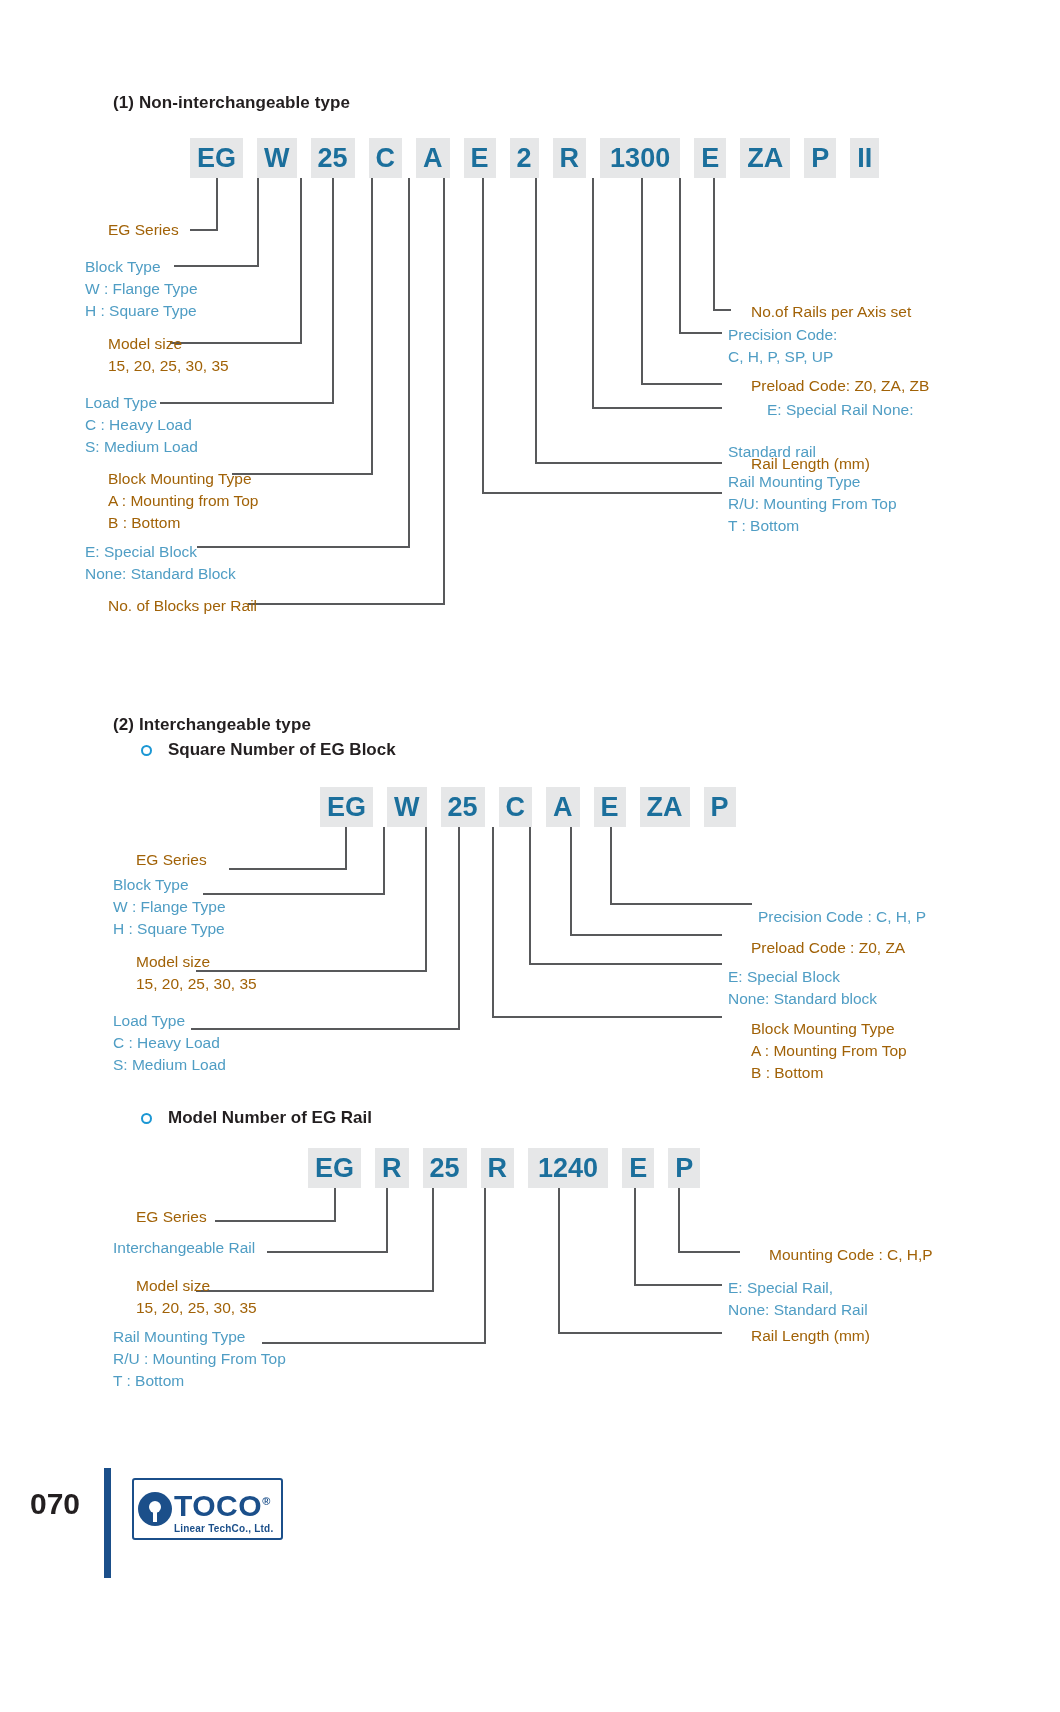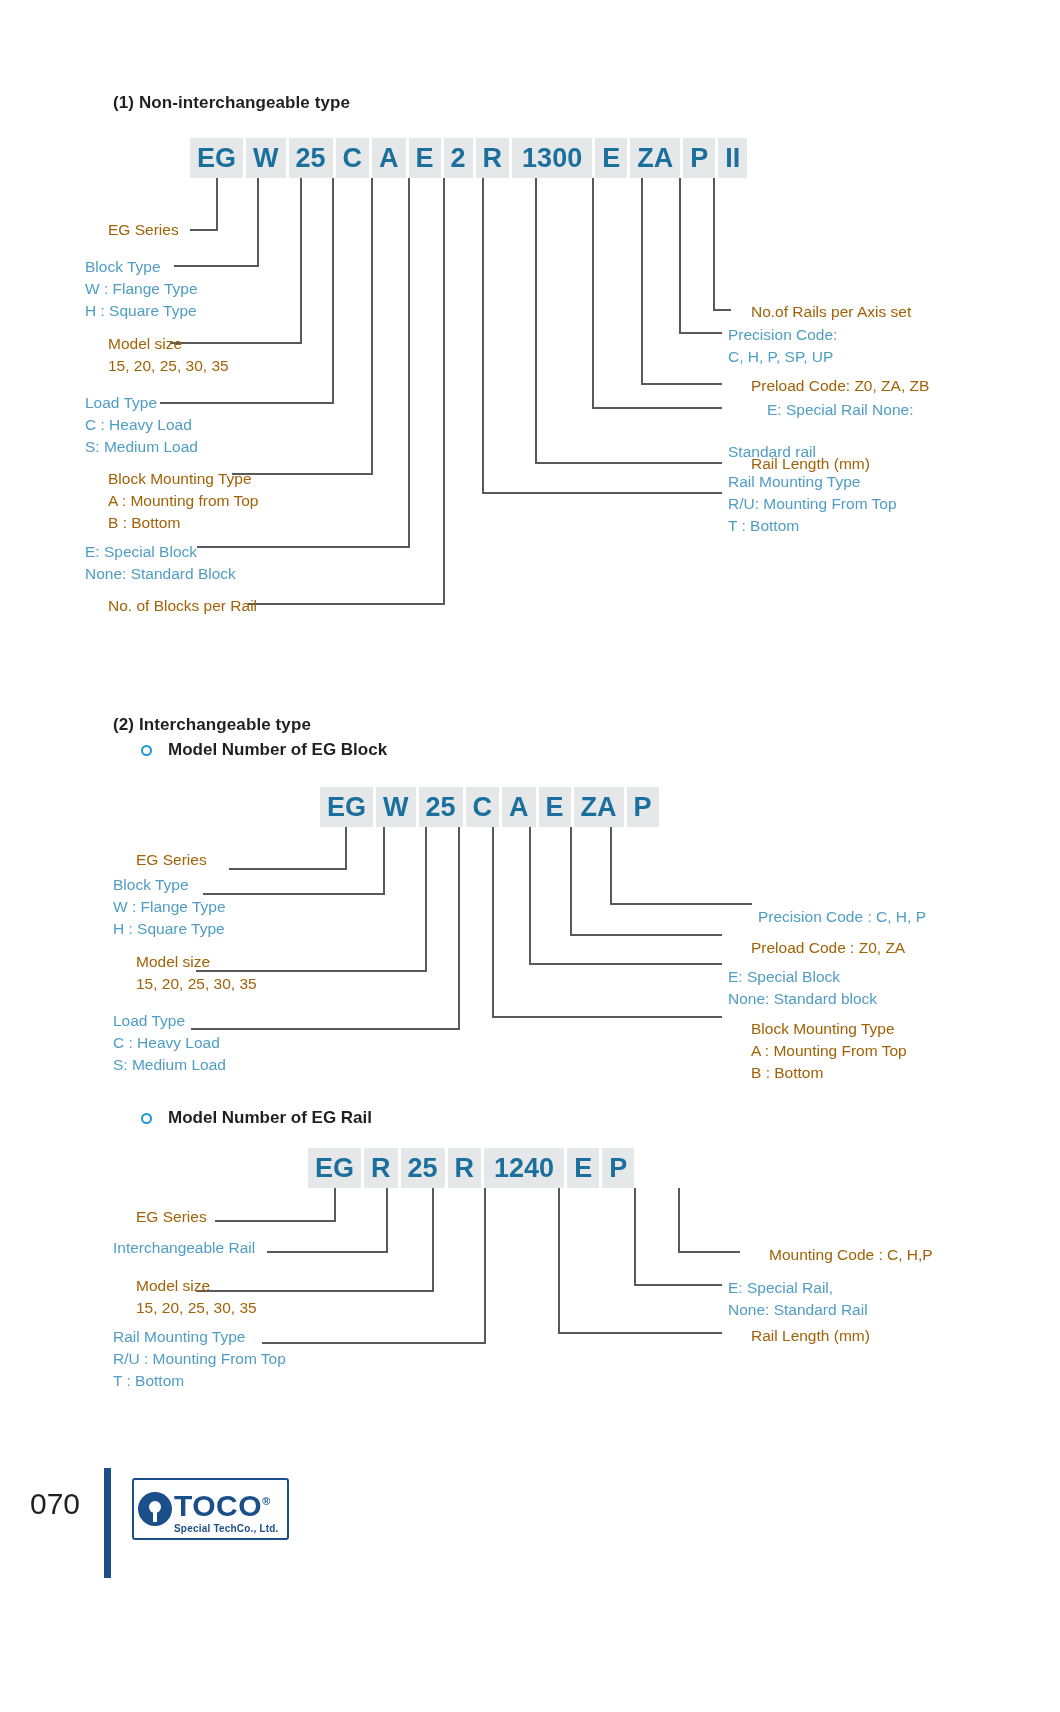--- a/index.html
+++ b/index.html
@@ -36,21 +36,21 @@
     width: 11px; height: 11px;
     border: 2.5px solid #1b97d4;
     border-radius: 50%;
     display: inline-block;
   }
 
   
   .code-row {
     display: flex;
     align-items: stretch;
-    gap: 3px;
+    gap: 14px;
   }
   .code-cell {
     background: #e6e7e8;
     color: #1b6f9c;
     font-weight: bold;
     font-size: 27px;
     line-height: 40px;
     height: 40px;
     text-align: center;
     padding: 0 7px;
@@ -242,21 +242,21 @@
 
 <div class="abs lbl blue" style="left:728px; top:471px;">Rail Mounting Type</div>
 <div class="abs lbl blue" style="left:728px; top:493px;">R/U: Mounting From Top</div>
 <div class="abs lbl blue" style="left:728px; top:515px;">T : Bottom</div>
 
 <div class="abs section-title" style="left:113px; top:715px;">(2) Interchangeable type</div>
 
 <div class="abs" style="left:141px; top:742px;">
   <span class="bullet-ring"></span>
 </div>
-<div class="abs sub-title" style="left:168px; top:740px;">Model Number of EG Block</div>
+<div class="abs sub-title" style="left:168px; top:740px;">Square Number of EG Block</div>
 
 <div class="abs code-row" style="left:320px; top:787px;">
   <div class="code-cell">EG</div>
   <div class="code-cell">W</div>
   <div class="code-cell">25</div>
   <div class="code-cell">C</div>
   <div class="code-cell">A</div>
   <div class="code-cell">E</div>
   <div class="code-cell">ZA</div>
   <div class="code-cell">P</div>
@@ -349,23 +349,23 @@
 <div class="abs lbl dark" style="left:113px; top:1297px;">15, 20, 25, 30, 35</div>
 <div class="abs lbl blue" style="left:113px; top:1326px;">Rail Mounting Type</div>
 <div class="abs lbl blue" style="left:113px; top:1348px;">R/U : Mounting From Top</div>
 <div class="abs lbl blue" style="left:113px; top:1370px;">T : Bottom</div>
 
 <div class="abs lbl dark" style="left:746px; top:1244px;">Mounting Code : C, H,P</div>
 <div class="abs lbl blue" style="left:728px; top:1277px;">E: Special Rail,</div>
 <div class="abs lbl blue" style="left:728px; top:1299px;">None: Standard Rail</div>
 <div class="abs lbl dark" style="left:728px; top:1325px;">Rail Length (mm)</div>
 
-<div class="abs page-num" style="left:30px; top:1487px;">070</div>
+<div class="abs page-num" style="left:30px; top:1487px;font-weight:bold;">070</div>
 
 <div class="abs footer-rule" style="left:104px; top:1468px; width:7px; height:110px;"></div>
 
 <div class="logo-box" style="left:132px; top:1478px;">
   <span class="logo-circle"></span>
   <span class="logo-stack">
     <span class="logo-word"><span>TOCO</span><span class="logo-reg">®</span></span>
-    <span class="logo-sub">Special TechCo., Ltd.</span>
+    <span class="logo-sub">Linear TechCo., Ltd.</span>
   </span>
 </div>
 
 </body></html>

